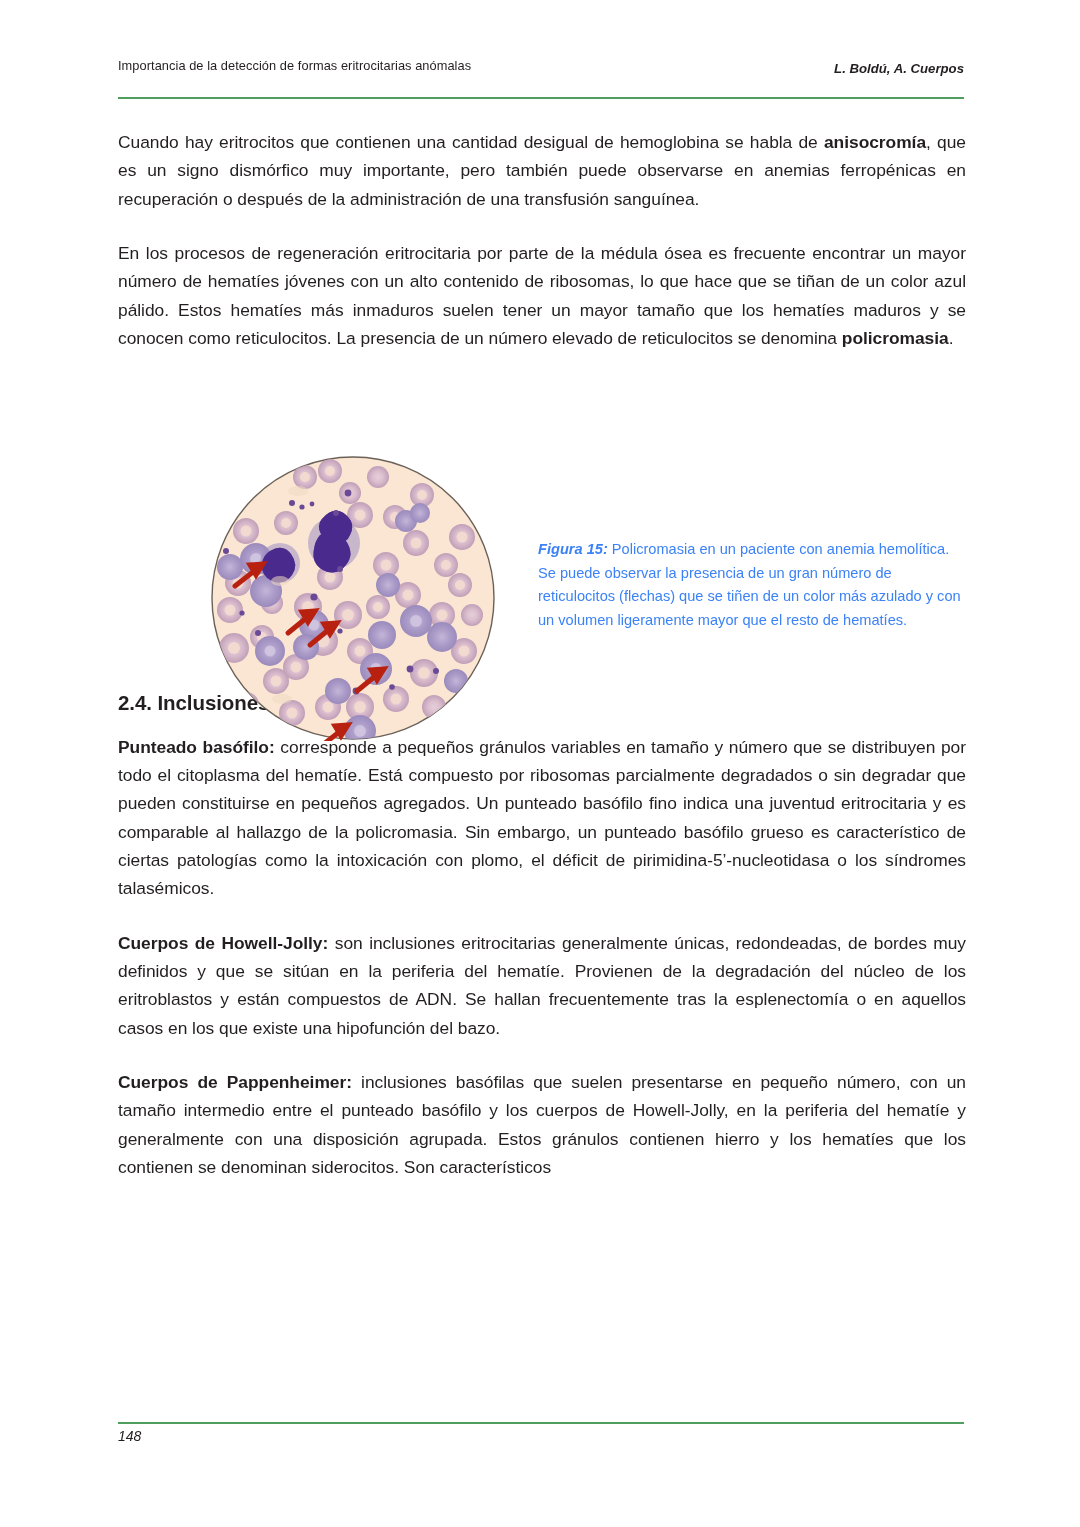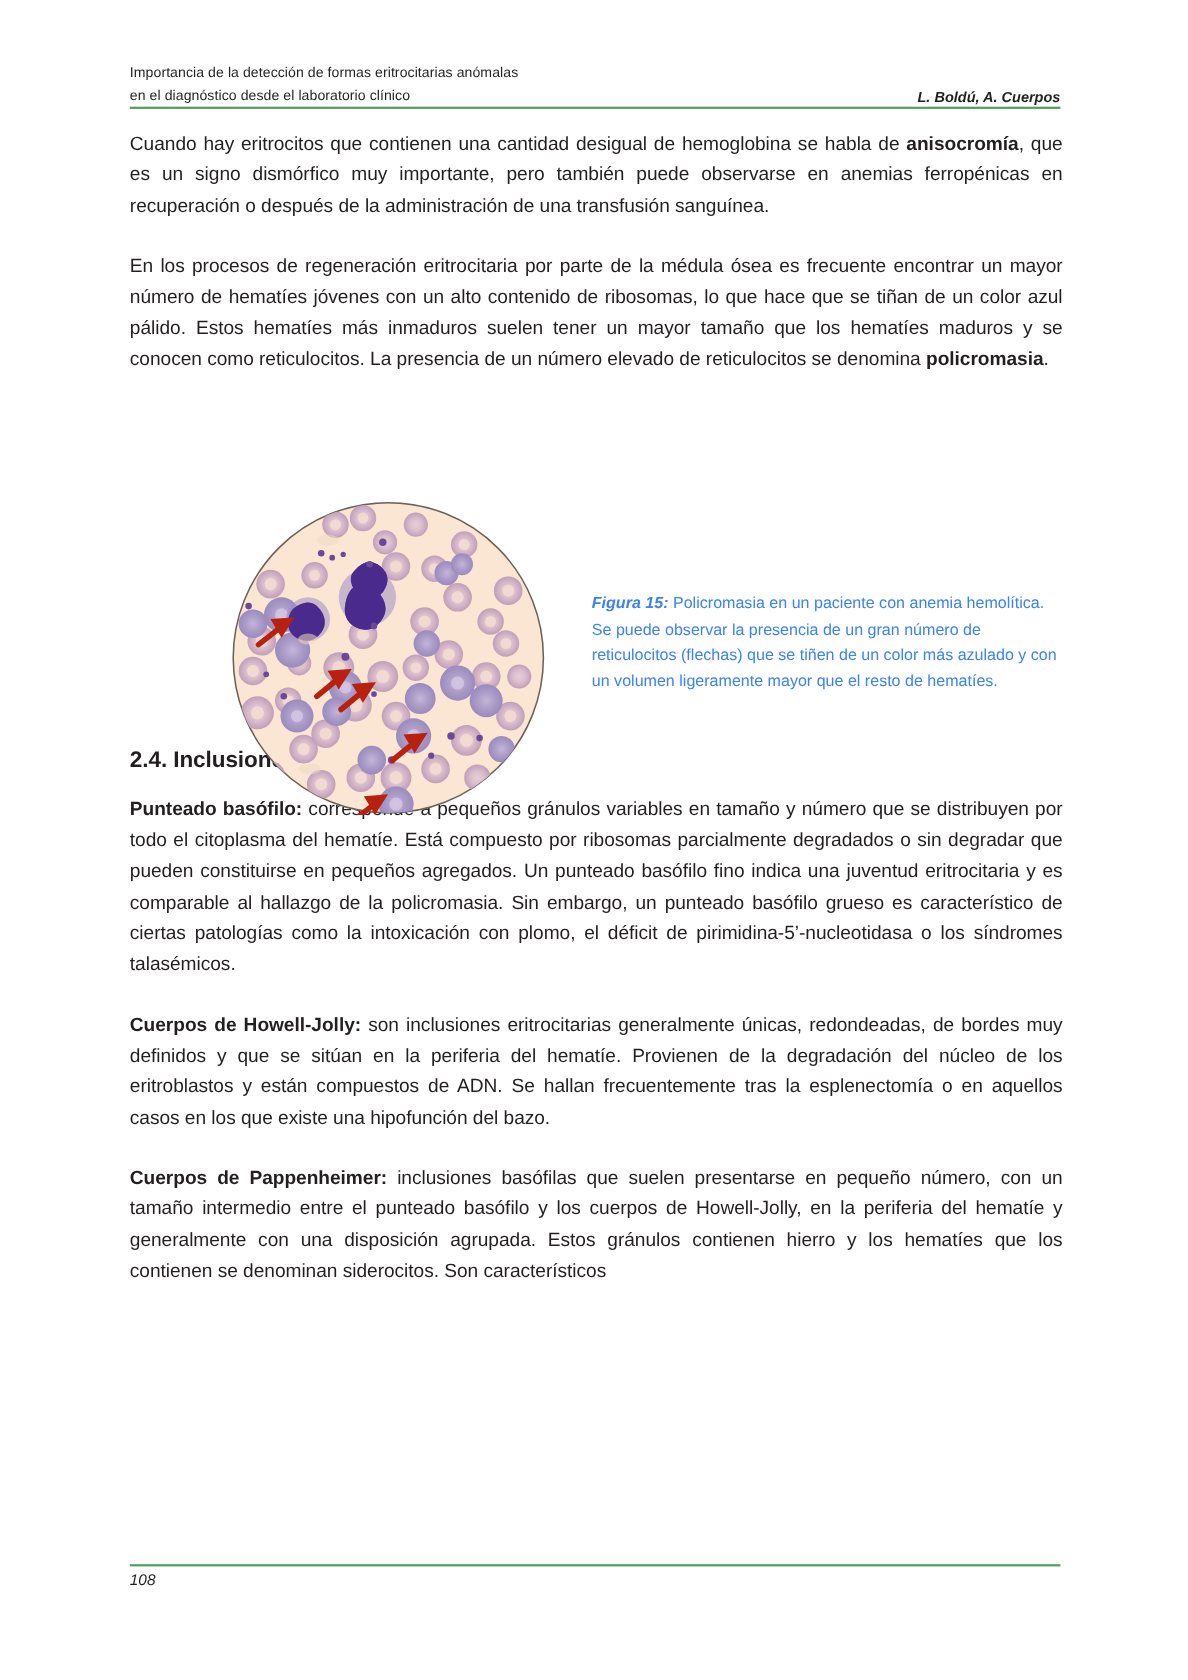--- a/index.html
+++ b/index.html
@@ -60,21 +60,21 @@
     top: 1428px;
     font-size: 14px;
     font-style: italic;
     color: #231f20;
   }
 
   
   .body-col {
     position: absolute;
     left: 118px;
-    top: 116px;
+    top: 128px;
     width: 848px;
   }
   p.para {
     margin: 0 0 26px 0;
     font-size: 17.4px;
     line-height: 1.63;
     text-align: justify;
     color: #231f20;
     letter-spacing: -0.002em;
   }
@@ -121,21 +121,20 @@
   }
 </style>
 </head>
 <body>
 
 <div class="page">
 
   <div class="runhead">
     <div class="runhead-left">
       <div>Importancia de la detección de formas eritrocitarias anómalas</div>
-      <div>en el diagnóstico desde el laboratorio clínico</div>
     </div>
     <div class="runhead-right">L. Boldú, A. Cuerpos</div>
   </div>
   <div class="rule-green rule-top"></div>
 
   <div class="body-col">
 
     <p class="para"><span>Cuando hay eritrocitos que contienen una cantidad desigual de hemoglobina se habla de </span><b>anisocromía</b><span>, que es un signo dismórfico muy importante, pero también puede observarse en anemias ferropénicas en recuperación o después de la administración de una transfusión sanguínea.</span></p>
 
     <p class="para"><span>En los procesos de regeneración eritrocitaria por parte de la médula ósea es frecuente encontrar un mayor número de hematíes jóvenes con un alto contenido de ribosomas, lo que hace que se tiñan de un color azul pálido. Estos hematíes más inmaduros suelen tener un mayor tamaño que los hematíes maduros y se conocen como reticulocitos. La presencia de un número elevado de reticulocitos se denomina </span><b>policromasia</b><span>.</span></p>
@@ -346,15 +345,15 @@
             <polygon points="138,270 125,271 131,281"></polygon>
           </g>
         </g>
       </svg>
     </div>
 
     <div class="caption"><span class="figlabel">Figura 15:</span><span> Policromasia en un paciente con anemia hemolítica. Se puede observar la presencia de un gran número de reticulocitos (flechas) que se tiñen de un color más azulado y con un volumen ligeramente mayor que el resto de hematíes.</span></div>
   </div>
 
   <div class="rule-green rule-bottom"></div>
-  <div class="folio">108</div>
+  <div class="folio">148</div>
 
 </div>
 
 </body></html>

